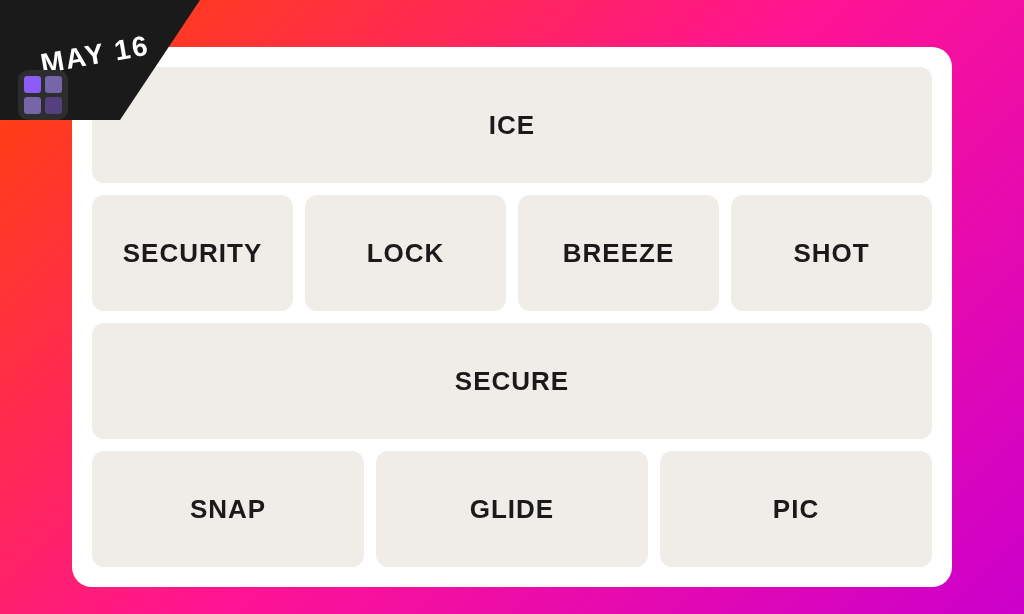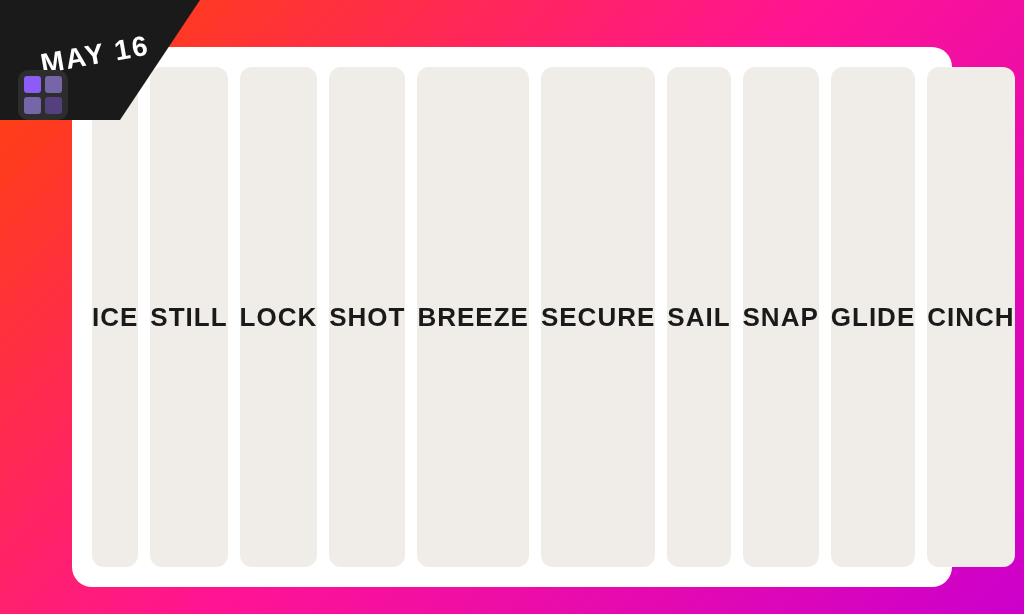--- a/index.html
+++ b/index.html
@@ -60,21 +60,21 @@
       height: 50px;
     }
 
     .main-card {
       background: white;
       border-radius: 20px;
       padding: 20px;
       width: 880px;
       height: 540px;
       display: flex;
-      flex-direction: row;
+      flex-direction: column;
       gap: 12px;
       margin-top: 20px;
     }
 
     .grid-row {
       display: flex;
       flex: 1;
       gap: 12px;
     }
 
@@ -113,53 +113,47 @@
     <rect x="27" y="27" width="17" height="17" rx="3" fill="#8b5cf6" opacity="0.4"></rect>
   </svg>
 </div>
 
 <div class="main-card">
 
   <div class="grid-row">
     <div class="word-tile">
       <span class="word-label">ICE</span>
     </div>
-    <div class="word-tile">
-      <span class="word-label">STILL</span>
-    </div>
   </div>
 
   <div class="grid-row">
     <div class="word-tile">
+      <span class="word-label">SECURITY</span>
+    </div>
+    <div class="word-tile">
       <span class="word-label">LOCK</span>
     </div>
     <div class="word-tile">
-      <span class="word-label">SHOT</span>
+      <span class="word-label">BREEZE</span>
     </div>
     <div class="word-tile">
-      <span class="word-label">BREEZE</span>
+      <span class="word-label">SHOT</span>
     </div>
   </div>
 
   <div class="grid-row">
     <div class="word-tile">
       <span class="word-label">SECURE</span>
-    </div>
-    <div class="word-tile">
-      <span class="word-label">SAIL</span>
     </div>
   </div>
 
   <div class="grid-row">
     <div class="word-tile">
       <span class="word-label">SNAP</span>
     </div>
     <div class="word-tile">
       <span class="word-label">GLIDE</span>
     </div>
     <div class="word-tile">
-      <span class="word-label">CINCH</span>
-    </div>
-    <div class="word-tile">
       <span class="word-label">PIC</span>
     </div>
   </div>
 </div>
 
 </body></html>

